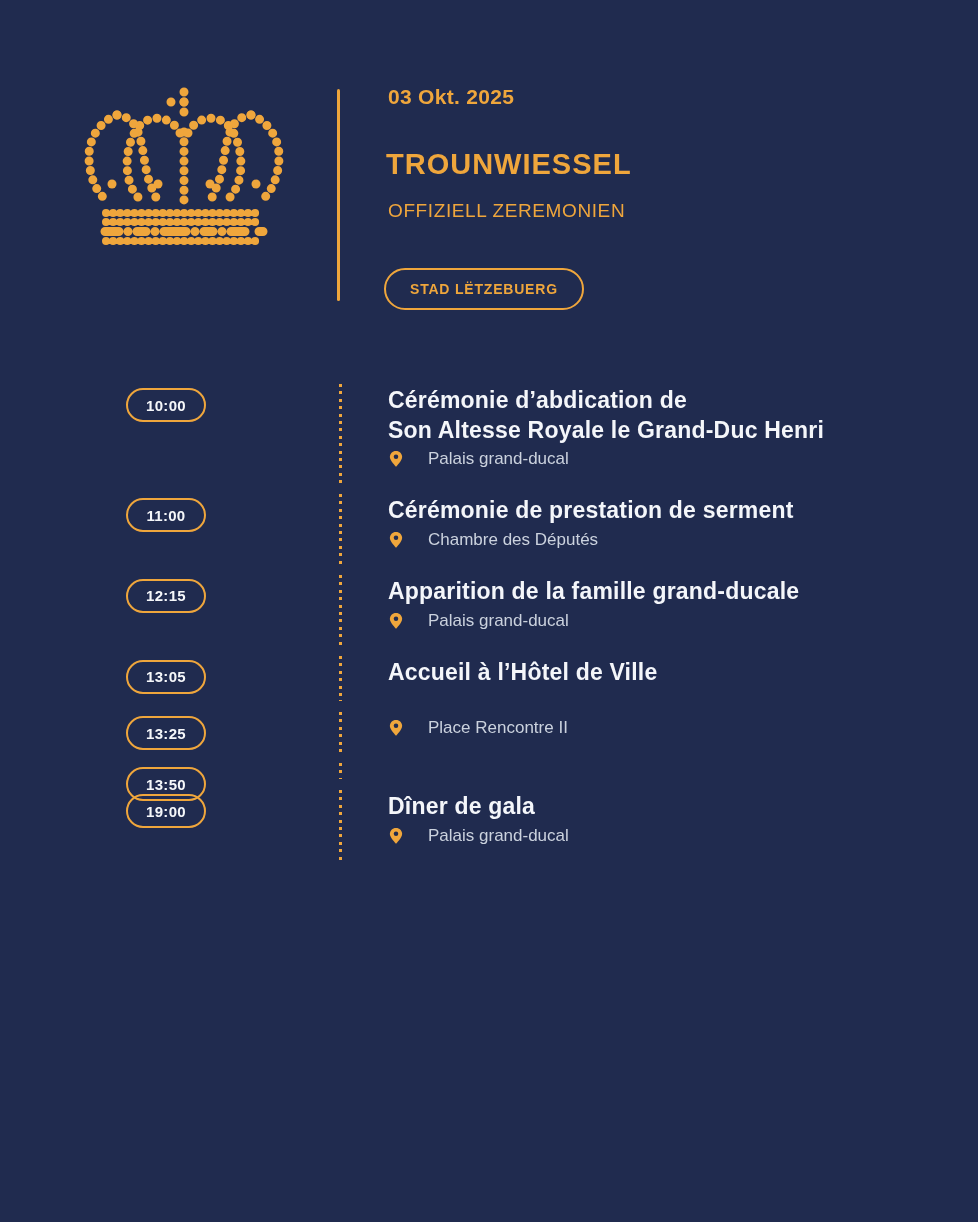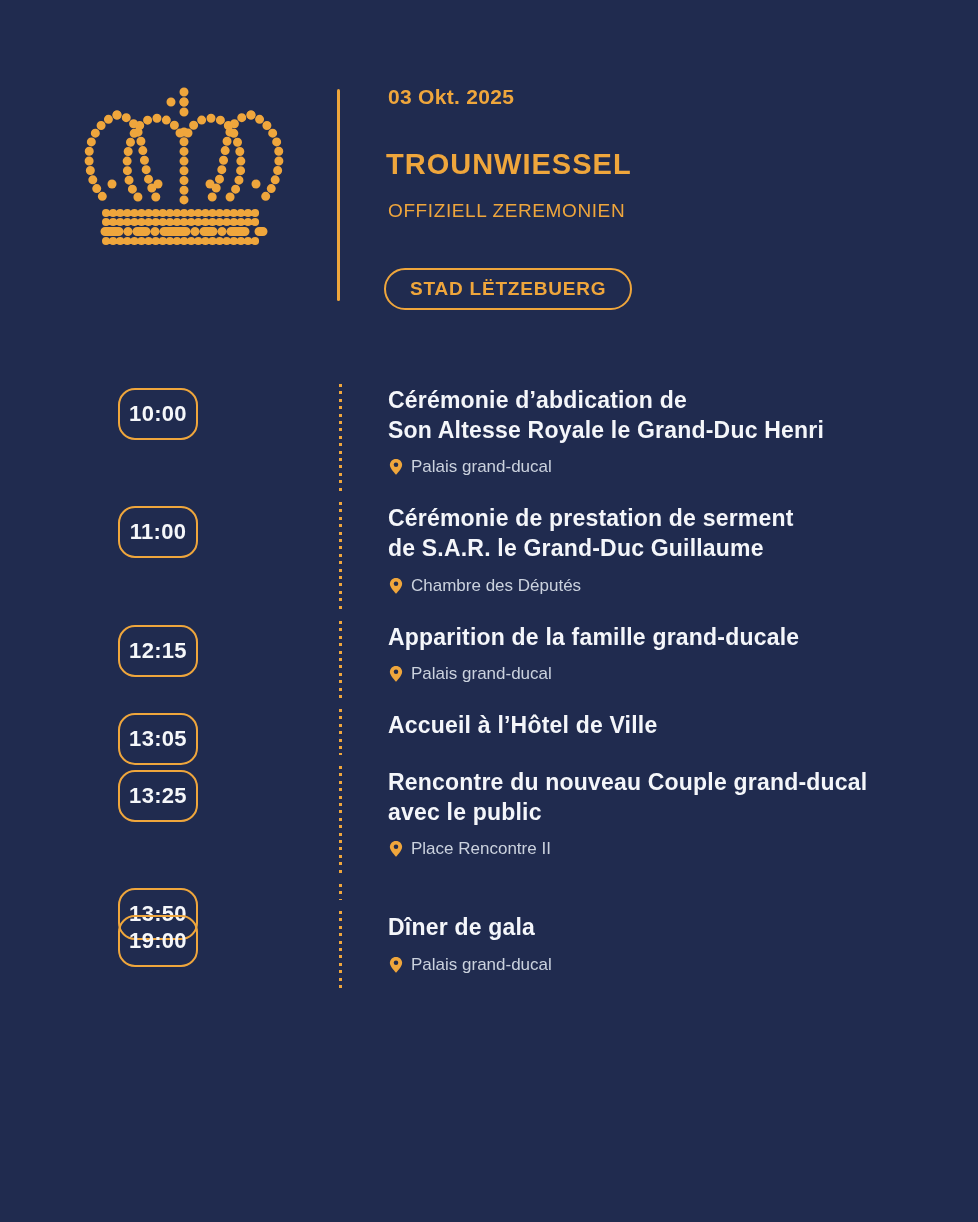--- a/index.html
+++ b/index.html
@@ -45,53 +45,53 @@
     font-size:19px;font-weight:500;letter-spacing:.6px;
   }
   .badge{
     position:absolute;left:384px;top:268px;
     height:42px;
     display:inline-flex;align-items:center;
     padding:0 24px;
     border:2.5px solid var(--gold);
     border-radius:21px;
     color:var(--gold);
-    font-size:19px;font-weight:700;letter-spacing:.8px;
+    font-size:14px;font-weight:700;letter-spacing:.8px;
   }
 
   
   .timeline{
     position:absolute;left:0;right:0;top:386px;
     display:flex;flex-direction:column;gap:27px;
     padding-left:110px;
   }
   .event{position:relative;}
   .time-pill{
-    position:absolute;left:8px;top:2px;
-    width:80px;height:52px;
+    position:absolute;left:16px;top:2px;
+    width:80px;height:34px;
     border:2px solid var(--gold);
     border-radius:17px;
     display:flex;align-items:center;justify-content:center;
-    color:#F5F7FA;font-size:22px;font-weight:700;letter-spacing:.3px;
+    color:#F5F7FA;font-size:15px;font-weight:700;letter-spacing:.3px;
   }
   .event-dots{
     position:absolute;left:229px;top:-2px;
     width:3px;height:calc(100% + 16px);
     background-image:repeating-linear-gradient(
       to bottom, var(--gold) 0 3px, transparent 3px 7.4px);
   }
   .event-content{margin-left:278px;}
   .event-title{
     color:var(--title);
     font-size:23px;font-weight:700;
     line-height:1.29;letter-spacing:.2px;
   }
   .event-location{
-    margin-top:12px;
-    display:flex;align-items:center;gap:7px;
+    margin-top:4px;
+    display:flex;align-items:center;gap:24px;
     color:var(--loc);font-size:17px;font-weight:400;
   }
   .pin-icon{flex:0 0 auto;display:block;}
 </style>
 </head>
 <body>
 
 <div id="page">
 
   <svg class="crown" viewBox="0 0 200 162" fill="none" stroke="var(--gold)" stroke-linecap="round">
@@ -146,21 +146,20 @@
       </div>
     </div>
   </div>
 
   <div class="event">
     <div class="time-pill">11:00</div>
     <div class="event-dots"></div>
     <div class="event-content">
       <div class="event-title">
             <div>Cérémonie de prestation de serment</div>
-            <div>de S.A.R. le Grand-Duc Guillaume</div>
           </div>
       <div class="event-location">
         <svg class="pin-icon" width="16" height="18" viewBox="0 0 24 26">
           <path d="M12 1 C6.6 1 2.8 5.1 2.8 9.9 C2.8 15.3 12 24.5 12 24.5 C12 24.5 21.2 15.3 21.2 9.9 C21.2 5.1 17.4 1 12 1 Z" fill="var(--gold)"></path>
           <circle cx="12" cy="9.7" r="3.4" fill="var(--bg)"></circle>
         </svg>
         <span class="loc-text">Chambre des Députés</span>
       </div>
     </div>
   </div>
@@ -189,24 +188,20 @@
       <div class="event-title">
             <div>Accueil à l’Hôtel de Ville</div>
           </div>
     </div>
   </div>
 
   <div class="event">
     <div class="time-pill">13:25</div>
     <div class="event-dots"></div>
     <div class="event-content">
-      <div class="event-title">
-            <div>Rencontre du nouveau Couple grand-ducal</div>
-            <div>avec le public</div>
-          </div>
       <div class="event-location">
         <svg class="pin-icon" width="16" height="18" viewBox="0 0 24 26">
           <path d="M12 1 C6.6 1 2.8 5.1 2.8 9.9 C2.8 15.3 12 24.5 12 24.5 C12 24.5 21.2 15.3 21.2 9.9 C21.2 5.1 17.4 1 12 1 Z" fill="var(--gold)"></path>
           <circle cx="12" cy="9.7" r="3.4" fill="var(--bg)"></circle>
         </svg>
         <span class="loc-text">Place Rencontre II</span>
       </div>
     </div>
   </div>
 

